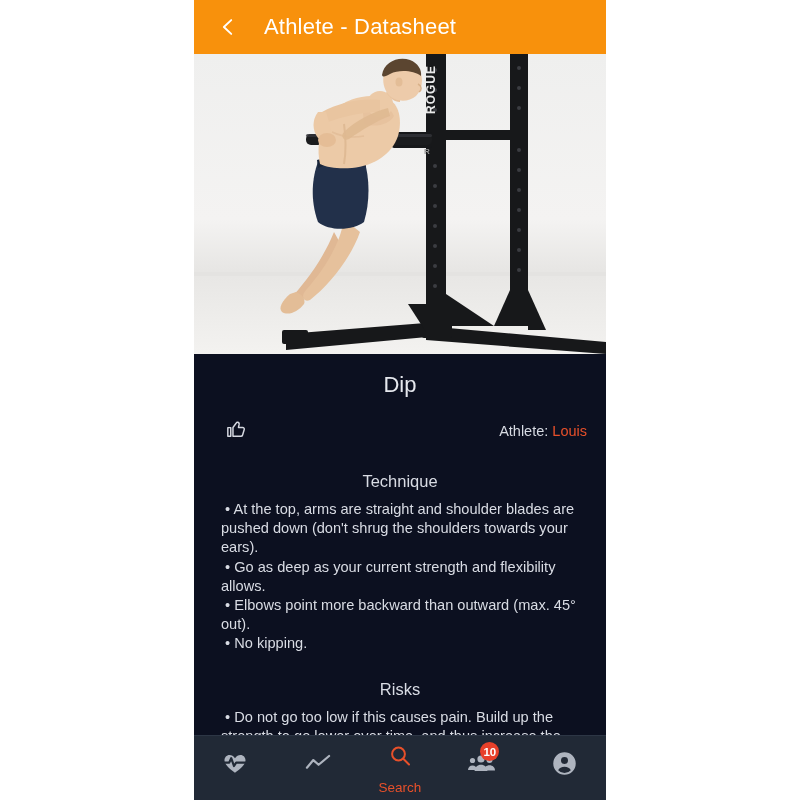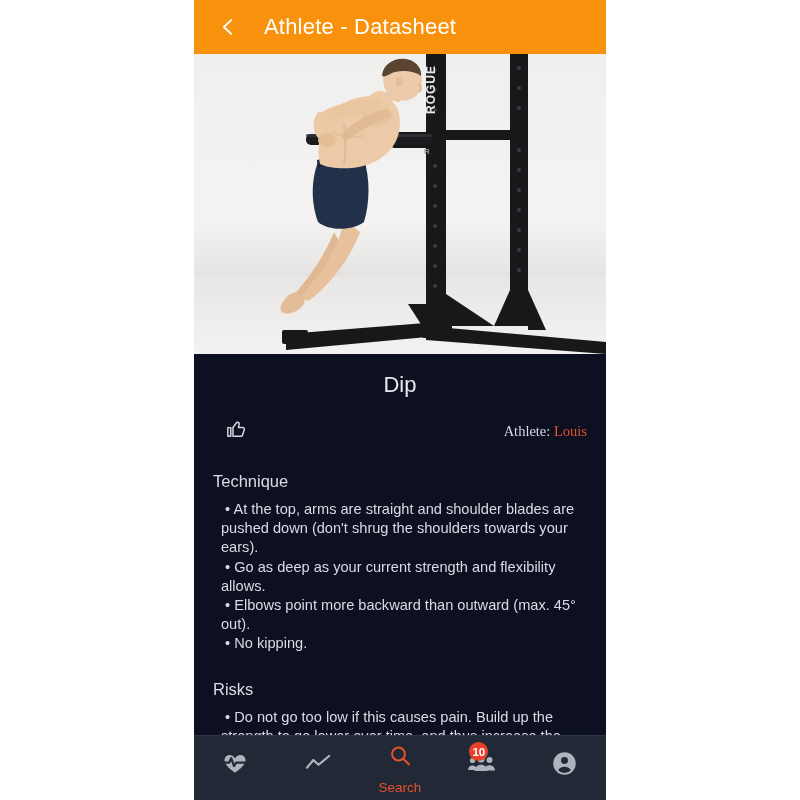--- a/index.html
+++ b/index.html
@@ -77,21 +77,20 @@
     font-size: 22px;
     font-weight: 400;
     padding: 18px 0 0 0;
     margin: 0;
   }
   .meta-row {
     display: flex;
     align-items: center;
     justify-content: space-between;
     padding: 18px 19px 0 28px;
-    font-family: Liberation Serif, serif;
   }
   .like-btn {
     width: 30px;
     height: 30px;
     display: flex;
     align-items: center;
     justify-content: center;
     cursor: pointer;
   }
   .athlete {
@@ -104,20 +103,21 @@
   }
 
   .section {
     padding: 0 19px;
   }
   .section-heading {
     color: #d9dce4;
     font-size: 16.5px;
     font-weight: 400;
     margin: 26px 0 9px 0;
+    text-align: center;
   }
   .section-body {
     color: #d9dce4;
     font-size: 14.6px;
     line-height: 19.2px;
     margin: 8px;
     white-space: pre-wrap;
   }
 
   
@@ -150,21 +150,21 @@
   }
   .nav-label {
     font-size: 13.5px;
     color: #e8502a;
     margin-top: 10px;
   }
   .nav-item.active .nav-label { color: #e8502a; }
   .badge {
     position: absolute;
     top: -7px;
-    left: 2px;
+    left: 13px;
     min-width: 19px;
     height: 19px;
     border-radius: 10px;
     background: #e8402a;
     color: #ffffff;
     font-size: 11.5px;
     font-weight: 700;
     display: flex;
     align-items: center;
     justify-content: center;

